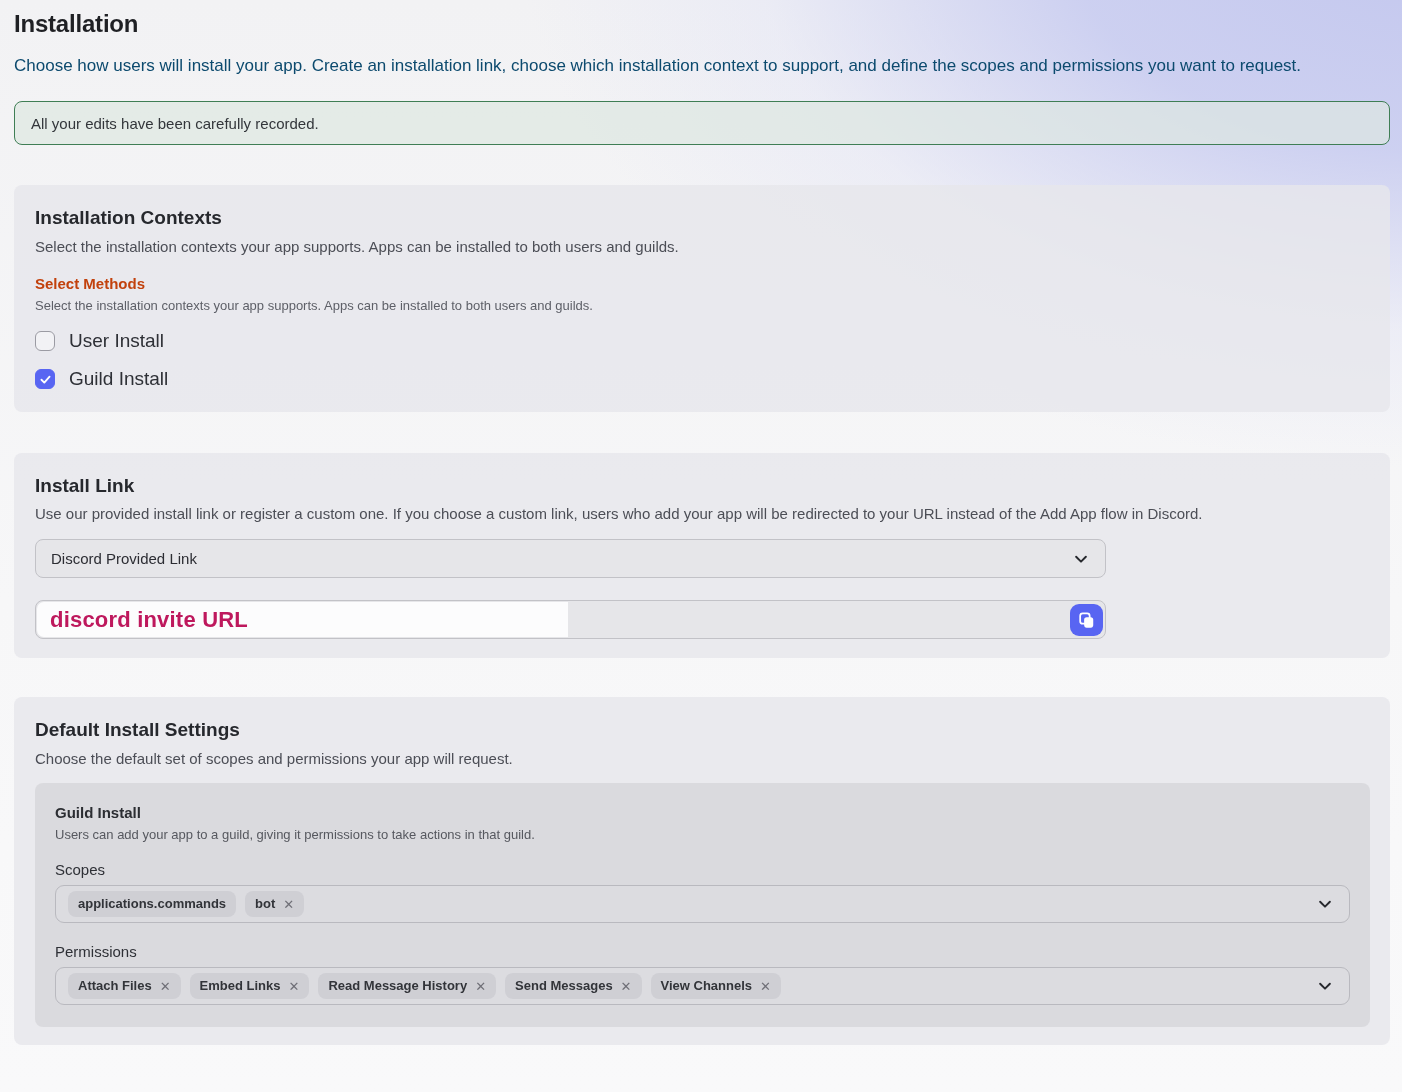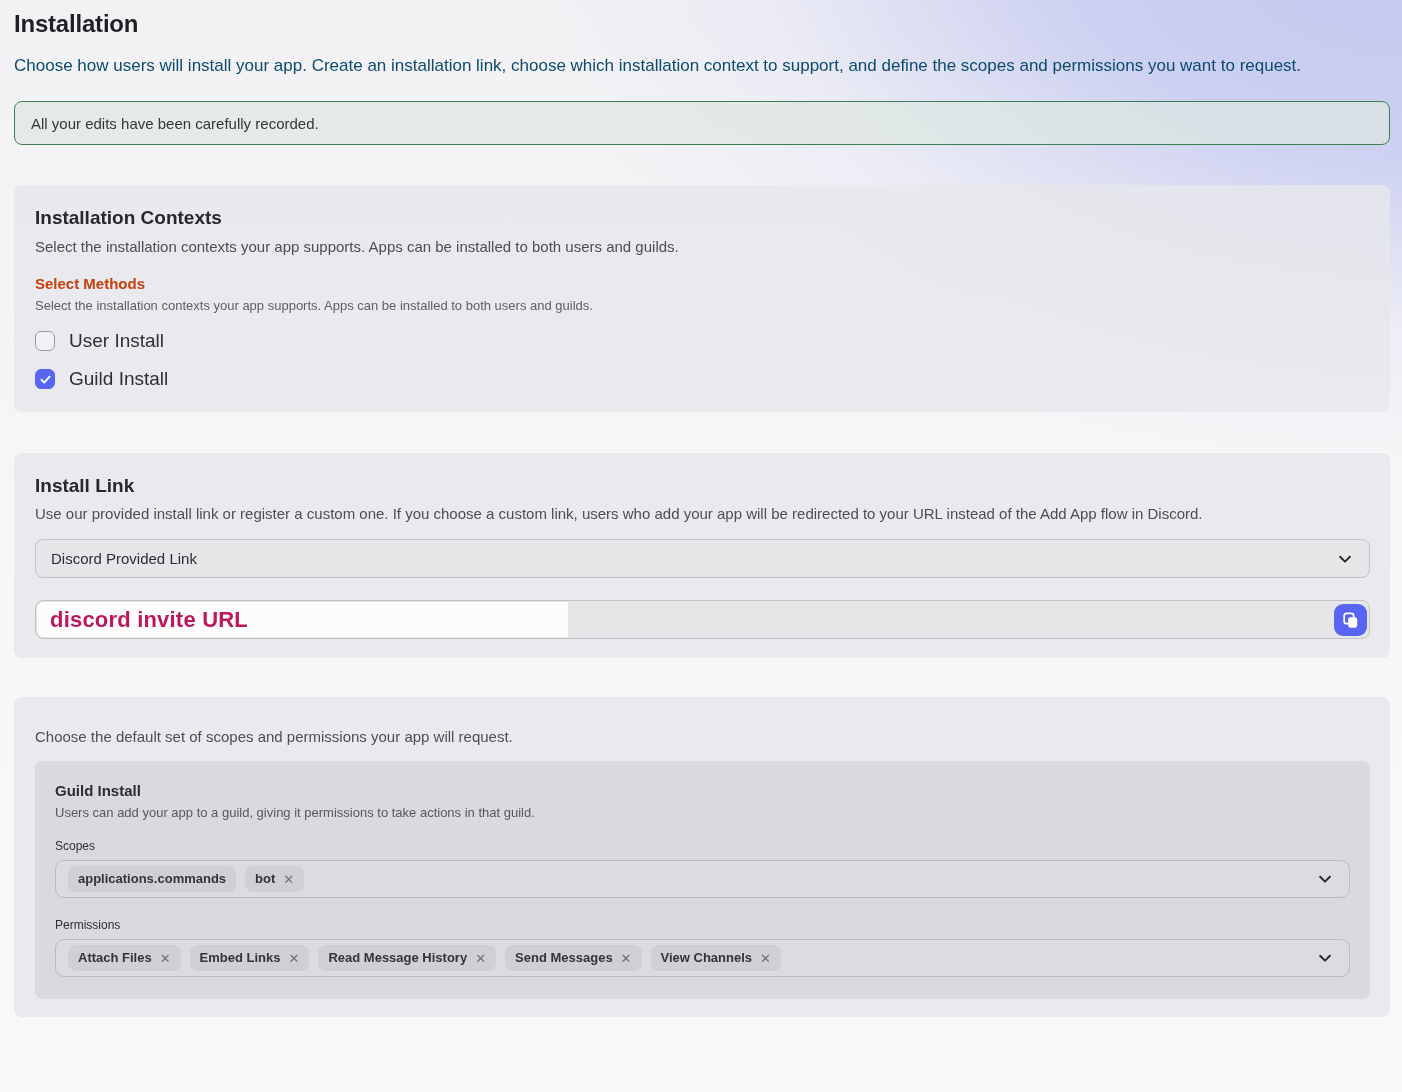--- a/index.html
+++ b/index.html
@@ -47,21 +47,21 @@
   .checkbox-row { display: flex; align-items: center; gap: 14px; margin-top: 17px; cursor: pointer; width: max-content; }
   .checkbox {
     width: 20px; height: 20px; border-radius: 6px;
     border: 1.5px solid #9b9ba3; background: rgba(252,252,253,.45);
     display: flex; align-items: center; justify-content: center; flex: none;
   }
   .checkbox.checked { background: #5865f2; border-color: #5865f2; }
   .cb-label { font-size: 19px; color: #2e3036; }
 
   .select, .url-field {
-    width: 1335px; height: 39px;
+    width: 1071px; height: 39px;
     border: 1px solid #c2c2c7; border-radius: 8px;
     background: rgba(229,229,232,.72);
   }
   .select {
     margin-top: 17px; display: flex; align-items: center;
     justify-content: space-between; padding: 0 15px; cursor: pointer;
   }
   .select-value { font-size: 15px; color: #2c2d33; }
   .chev { flex: none; display: block; }
 
@@ -78,21 +78,21 @@
     display: flex; align-items: center; justify-content: center;
     cursor: pointer; padding: 0;
   }
 
   .inner-card {
     margin-top: 16px; background: rgba(215,215,219,.85);
     border-radius: 8px; padding: 21px 20px 22px;
   }
   .inner-title { margin: 0; font-size: 15px; font-weight: 700; color: #2b2d32; }
   .inner-desc  { margin: 6px 0 0; font-size: 13px; color: #56585f; }
-  .field-label { margin-top: 19px; font-size: 12px; color: #2e3036; }
+  .field-label { margin-top: 19px; font-size: 15px; color: #2e3036; }
 
   .multiselect {
     margin-top: 7px; min-height: 38px;
     border: 1px solid #b9b9bf; border-radius: 9px;
     background: rgba(222,222,225,.55);
     display: flex; align-items: center; justify-content: space-between;
     padding: 0 15px 0 12px; cursor: pointer;
   }
   .tags { display: flex; align-items: flex-end; gap: 9px; padding: 5px 0; flex-wrap: wrap; }
   .tag {
@@ -154,20 +154,21 @@
       <button class="copy-btn">
         <svg width="19" height="19" viewBox="0 0 24 24">
           <rect x="4" y="3" width="12" height="13" rx="3.2" fill="none" stroke="#ffffff" stroke-width="2.2"></rect>
           <rect x="9" y="8" width="11.5" height="13" rx="3.2" fill="#ffffff"></rect>
         </svg>
       </button>
     </div>
   </section>
 
   <section class="card" style="margin-top:39px; padding-bottom:18px;">
+    <h2 class="card-title">Default Install Settings</h2>
     <p class="card-desc">Choose the default set of scopes and permissions your app will request.</p>
 
     <div class="inner-card">
       <h3 class="inner-title">Guild Install</h3>
       <p class="inner-desc">Users can add your app to a guild, giving it permissions to take actions in that guild.</p>
 
       <div class="field-label">Scopes</div>
       <div class="multiselect">
         <div class="tags">
           <span class="tag">

